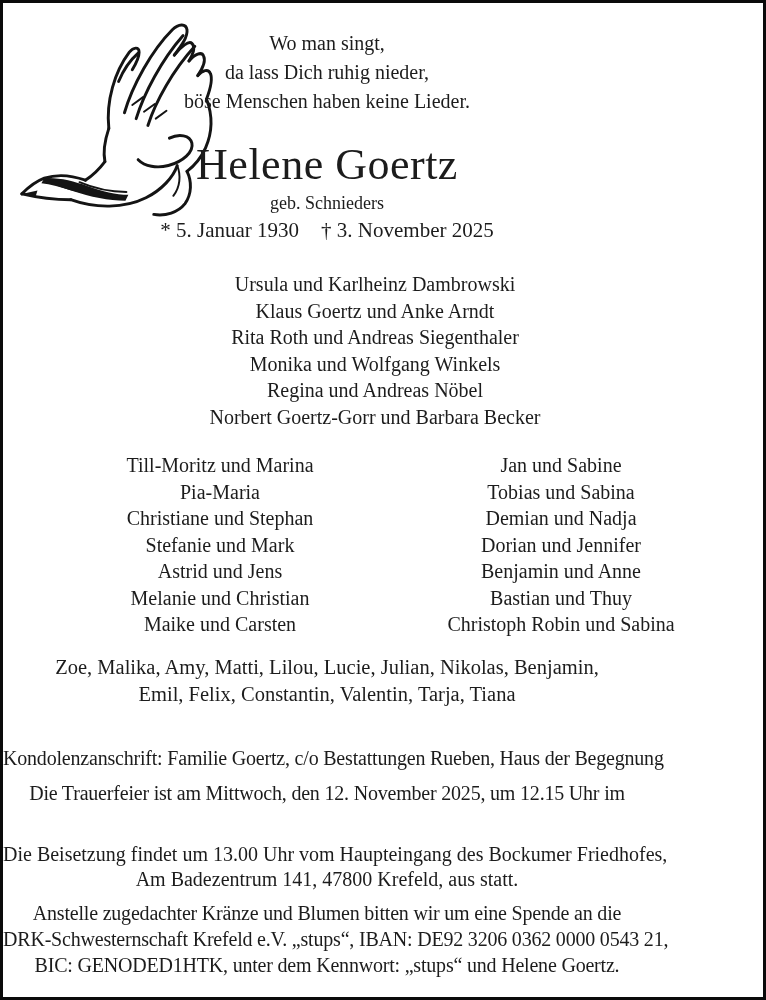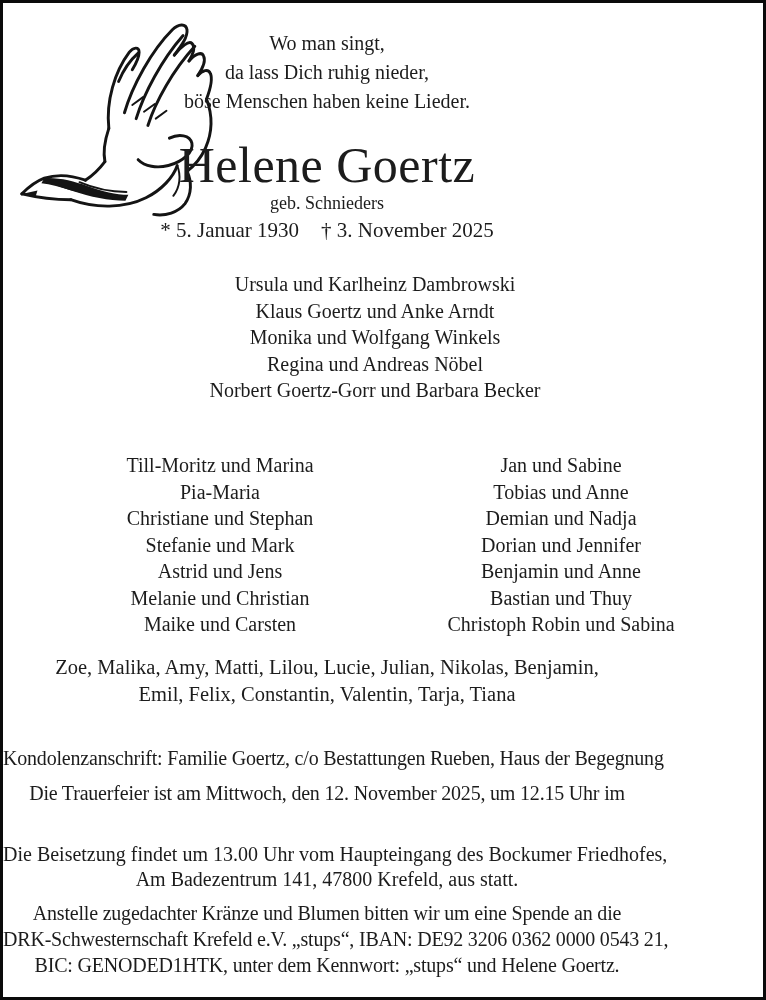--- a/index.html
+++ b/index.html
@@ -26,21 +26,21 @@
   }
   .line { white-space: nowrap; }
 
   .verse {
     top: 26px;
     font-size: 20px;
     line-height: 29px;
   }
   .deceased-name {
     top: 136px;
-    font-size: 50px;
+    font-size: 44px;
     line-height: 52px;
     letter-spacing: 0.5px;
   }
   .maiden-name {
     top: 190px;
     font-size: 18px;
     line-height: 20px;
   }
   .dates {
     top: 215px;
@@ -159,37 +159,38 @@
   <div class="abs center-block deceased-name line">Helene Goertz</div>
   <div class="abs center-block maiden-name line">geb. Schnieders</div>
 
   <div class="abs center-block dates line">
     <span>* 5. Januar 1930</span><span class="gap"></span><span>† 3. November 2025</span>
   </div>
 
   <div class="abs center-block children">
     <div class="line">Ursula und Karlheinz Dambrowski</div>
     <div class="line">Klaus Goertz und Anke Arndt</div>
+    <div class="line">Rita Roth und Andreas Siegenthaler</div>
     <div class="line">Monika und Wolfgang Winkels</div>
     <div class="line">Regina und Andreas Nöbel</div>
     <div class="line">Norbert Goertz-Gorr und Barbara Becker</div>
   </div>
 
   <div class="abs col col-left">
     <div class="line">Till-Moritz und Marina</div>
     <div class="line">Pia-Maria</div>
     <div class="line">Christiane und Stephan</div>
     <div class="line">Stefanie und Mark</div>
     <div class="line">Astrid und Jens</div>
     <div class="line">Melanie und Christian</div>
     <div class="line">Maike und Carsten</div>
   </div>
   <div class="abs col col-right">
     <div class="line">Jan und Sabine</div>
-    <div class="line">Tobias und Anne</div>
+    <div class="line">Tobias und Sabina</div>
     <div class="line">Demian und Nadja</div>
     <div class="line">Dorian und Jennifer</div>
     <div class="line">Benjamin und Anne</div>
     <div class="line">Bastian und Thuy</div>
     <div class="line">Christoph Robin und Sabina</div>
   </div>
 
   <div class="abs center-block grandchildren">
     <div class="line">Zoe, Malika, Amy, Matti, Lilou, Lucie, Julian, Nikolas, Benjamin,</div>
     <div class="line">Emil, Felix, Constantin, Valentin, Tarja, Tiana</div>

